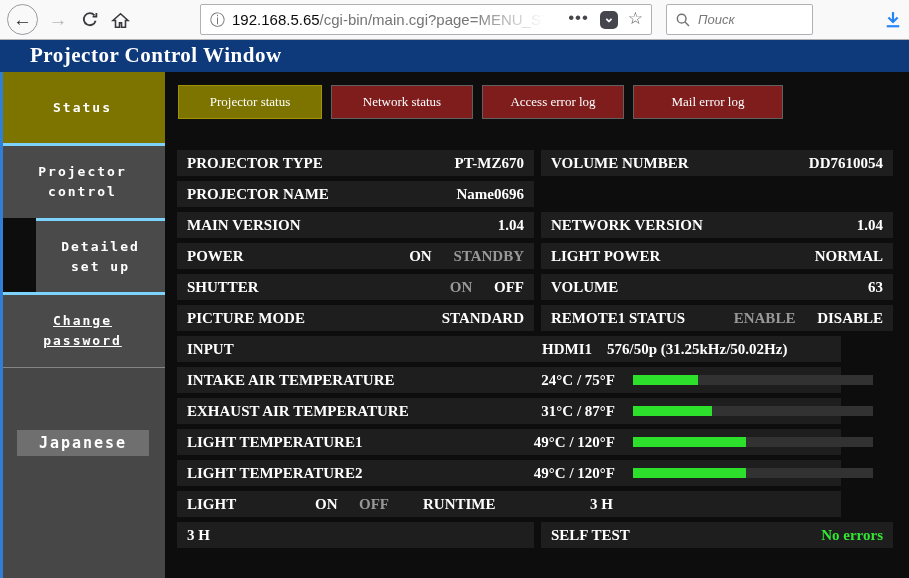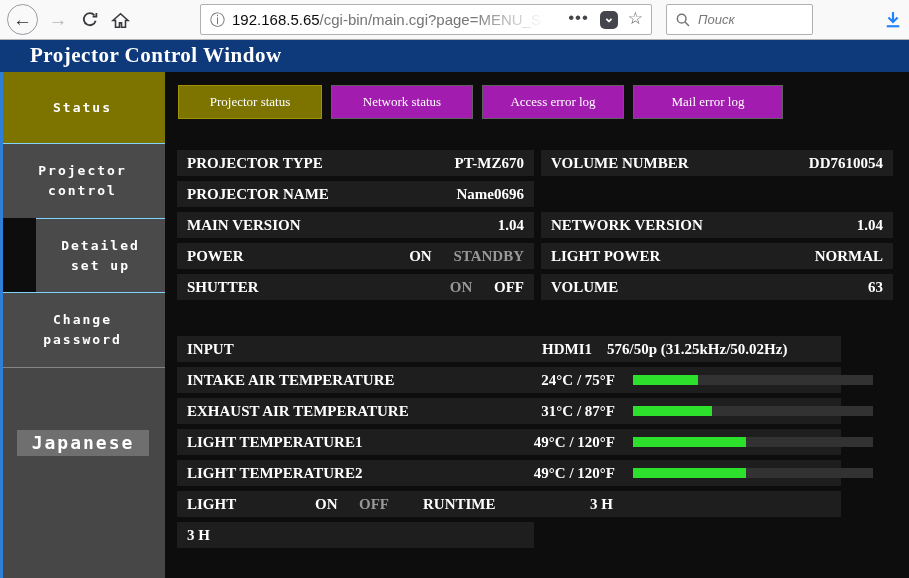--- a/index.html
+++ b/index.html
@@ -52,30 +52,30 @@
   .blue-edge { position:absolute; left:0; top:72px; width:3px; height:506px;
                background:#2f7fd6; z-index:5; }
 
   
   .sidebar { position:absolute; left:0; top:72px; width:165px; height:506px;
              display:flex; flex-direction:column;
              font-family:"DejaVu Sans Mono","Liberation Mono",monospace; }
   .side-item { display:flex; flex-direction:column; justify-content:center;
                align-items:center; color:#fff; font-weight:bold; font-size:13px;
                letter-spacing:2px; line-height:20px; background:#4a4a4a;
-               border-top:1px solid #7dd3fc; cursor:pointer; }
+               border-top:3px solid #7dd3fc; cursor:pointer; }
   .side-item.active { background:#7d7400; border-top:none; }
-  .s1{height:71px;} .s2{height:75px;} .s3{height:74px;margin-left:36px;} .s4{height:75px;} .s5{height:73px;}
+  .s1{height:71px;} .s2{height:75px;} .s3{height:74px;margin-left:36px;} .s4{height:75px;text-decoration:underline;} .s5{height:73px;}
   .side-bottom { flex:1; background:#474747; border-top:1px solid #858585; position:relative; }
   .lang-btn { position:absolute; left:17px; top:62px; width:132px; height:26px;
-              background:#6f6f6f; color:#fff; font-weight:bold; font-size:18px;
+              background:#6f6f6f; color:#fff; font-weight:bold; font-size:15px;
               letter-spacing:2px; text-align:center; line-height:26px; cursor:pointer; }
 
   
-  .tab { position:absolute; top:85px; height:34px; background:#a21caf;
+  .tab { position:absolute; top:85px; height:34px; background:#7f1d1d;
          border:1px solid #606060; color:#fff; text-align:center; line-height:32px;
          font-family:"Liberation Serif", serif; font-size:13px; cursor:pointer; }
   .tab.active { background:#7d7400; border-color:#a09200; }
   .tab1{left:178px;width:144px;} .tab2{left:331px;width:142px;}
   .tab3{left:482px;width:142px;} .tab4{left:633px;width:150px;}
 
   
   .row { position:absolute; left:177px; width:716px; height:26px;
          font-family:"Liberation Serif", serif; font-size:15px; font-weight:bold;
          color:#fff; }
@@ -224,20 +224,33 @@
         <span class="dim">ON</span>
         <span>OFF</span>
       </span>
     </div>
     <div class="cell right">
       <span>VOLUME</span>
       <span>63</span>
     </div>
   </div>
 
+  <div class="row r6">
+    <div class="cell left">
+      <span>PICTURE MODE</span>
+      <span>STANDARD</span>
+    </div>
+    <div class="cell right">
+      <span>REMOTE1 STATUS</span>
+      <span class="pair">
+        <span class="dim">ENABLE</span>
+        <span>DISABLE</span>
+      </span>
+    </div>
+  </div>
 
   <div class="row r7">
     <div class="cell full">
       <span class="abs" style="left:10px">INPUT</span>
       <span class="abs" style="left:365px">HDMI1</span>
       <span class="abs" style="left:430px">576/50p (31.25kHz/50.02Hz)</span>
     </div>
   </div>
 
   <div class="row r8">
@@ -287,15 +300,19 @@
       <span class="abs dim" style="left:182px">OFF</span>
       <span class="abs" style="left:246px">RUNTIME</span>
       <span class="abs" style="left:413px">3 H</span>
     </div>
   </div>
 
   <div class="row r13">
     <div class="cell left">
       <span>3 H</span>
     </div>
+    <div class="cell right">
+      <span>SELF TEST</span>
+      <span class="ok-green">No errors</span>
+    </div>
   </div>
 
 </div>
 
 </body></html>

